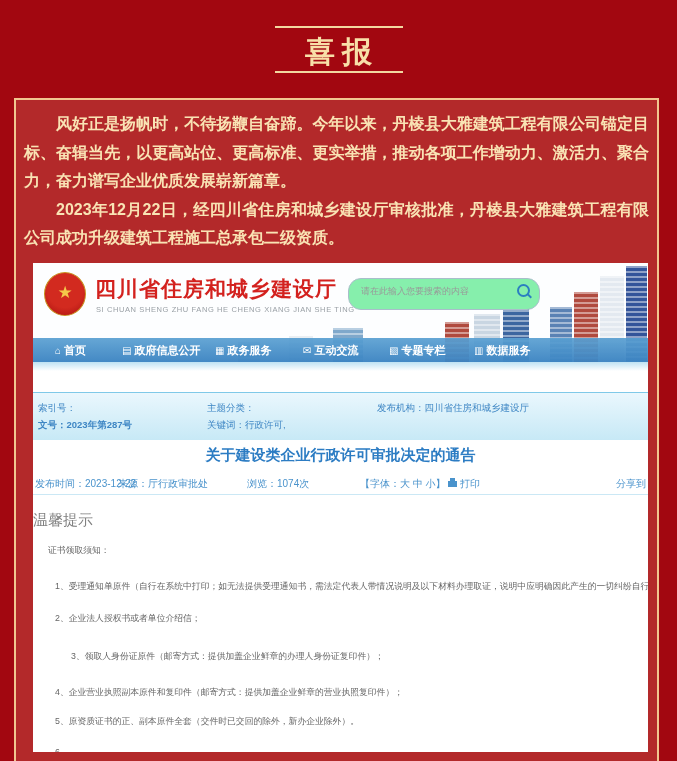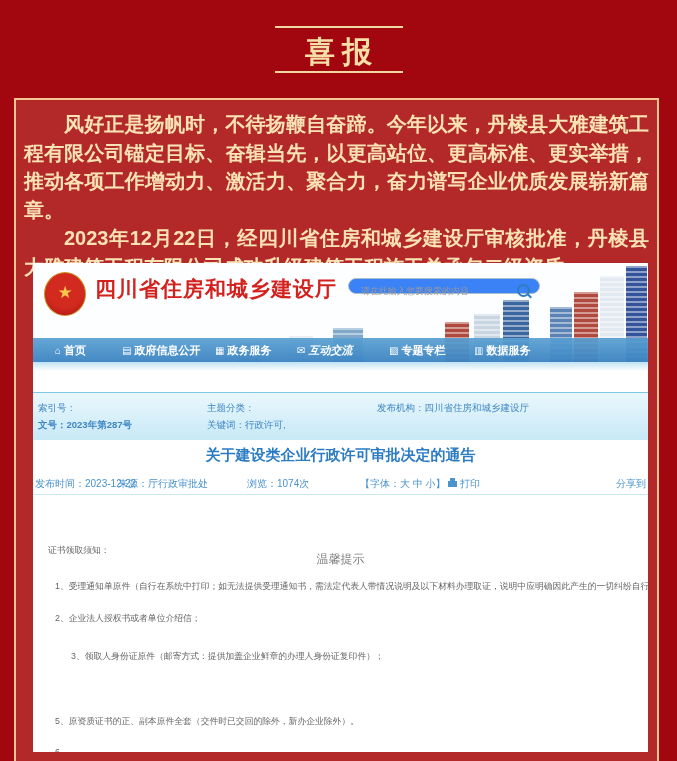--- a/index.html
+++ b/index.html
@@ -17,21 +17,21 @@
     position:absolute;top:32px;left:0;width:100%;text-align:center;
     font-size:30px;font-weight:bold;color:#F8DFA8;letter-spacing:7px;text-indent:7px;
   }
   
   .card{
     position:absolute;left:14px;top:98px;width:645px;height:690px;
     background:#B3292A;border:2px solid #F1C690;box-sizing:border-box;
   }
   .intro{
     margin:10px 8px 0 8px;color:#F9E3B4;font-weight:bold;
-    font-size:20px;line-height:28.5px;text-align:justify;
+    font-size:16px;line-height:28.5px;text-align:justify;
   }
   .intro p{margin:0;text-indent:2em;}
   
   .shot{
     position:absolute;left:17px;top:163px;width:615px;height:489px;
     background:#ffffff;overflow:hidden;
   }
   .shot-header{position:absolute;top:0;left:0;width:615px;height:75px;background:#FDFEFF;}
   
   .skyline{position:absolute;top:0;left:0;width:615px;height:99px;overflow:hidden;}
@@ -58,38 +58,38 @@
     position:absolute;top:12px;left:62px;width:330px;
     font-family:"Liberation Serif","DejaVu Serif",serif;
     font-size:21px;font-weight:bold;color:#D3211E;letter-spacing:1px;white-space:nowrap;
   }
   .site-pinyin{
     position:absolute;top:42px;left:63px;width:330px;
     font-size:7.5px;color:#9aa0a6;letter-spacing:.6px;white-space:nowrap;
   }
   
   .search{
-    position:absolute;top:15px;left:315px;width:192px;height:16px;
-    background:#3b82f6;border:1px solid #A9BECB;border-radius:13px;box-sizing:border-box;
+    position:absolute;top:15px;left:315px;width:192px;height:32px;
+    background:#86efac;border:1px solid #A9BECB;border-radius:13px;box-sizing:border-box;
   }
   .search input{
     position:absolute;left:10px;top:2px;width:150px;height:18px;border:0;outline:0;
     font-size:9px;color:#333;background:transparent;font-family:inherit;
   }
   .search input::placeholder{color:#999;}
   .mag{position:absolute;right:9px;top:5px;width:9px;height:9px;border:2px solid #2B7FC0;border-radius:50%;}
   .mag::after{content:"";position:absolute;left:8px;top:9px;width:5px;height:2px;background:#2B7FC0;transform:rotate(45deg);}
   
   .shot-nav{
     position:absolute;top:75px;left:0;width:615px;height:24px;
     background:linear-gradient(rgba(90,160,210,.93),rgba(60,132,194,.96));
   }
   .nav-item{position:absolute;top:0;height:24px;line-height:24px;color:#fff;font-size:11px;font-weight:bold;white-space:nowrap;cursor:pointer;}
   .nav-item .nav-glyph{font-size:10px;margin-right:3px;font-weight:normal;}
-  .n1{left:22px;} .n2{left:89px;} .n3{left:182px;} .n4{left:264px;font-style:italic;} .n5{left:356px;} .n6{left:441px;}
+  .n1{left:22px;} .n2{left:89px;} .n3{left:182px;} .n4{left:270px;} .n5{left:356px;} .n6{left:441px;}
   .shot-fade{position:absolute;top:99px;left:0;width:615px;height:9px;background:linear-gradient(#BFE2F3,#ffffff);}
   
   .breadcrumb{position:absolute;top:110px;left:2px;font-size:11px;font-weight:bold;color:#3E86C4;white-space:nowrap;}
   .breadcrumb .sep{margin:0 4px;font-weight:normal;}
   .breadcrumb .bc-link{cursor:pointer;}
   
   .meta-panel{
     position:absolute;top:129px;left:0;width:615px;height:48px;box-sizing:border-box;
     background:linear-gradient(#EAF7FD,#C7E9F6);border-top:1px solid #7FC9E8;
     font-size:9.5px;color:#3E86C4;
@@ -102,21 +102,21 @@
     font-size:15px;font-weight:bold;color:#2C7CC3;}
   .meta-row{position:absolute;top:210px;left:0;width:615px;height:21px;
     border-bottom:1px solid #CBE8F5;font-size:10px;color:#4A93CC;}
   .mr{position:absolute;top:4px;white-space:nowrap;}
   .mr-time{left:2px;} .mr-source{left:85px;} .mr-views{left:214px;}
   .mr-font{left:327px;cursor:pointer;} .mr-print{left:415px;cursor:pointer;} .mr-share{right:2px;cursor:pointer;}
   .print-icon{display:inline-block;width:9px;height:6px;background:#4A93CC;margin-right:3px;position:relative;top:0;}
   .print-icon::before{content:"";position:absolute;left:2px;top:-3px;width:5px;height:3px;background:#4A93CC;}
   
   .cl{position:absolute;font-size:8.8px;color:#666;white-space:nowrap;}
-  .cl-tip{top:248px;left:0;width:615px;text-align:center;font-size:12px;color:#808080;margin-top:40px;}
+  .cl-tip{top:248px;left:0;width:615px;font-size:15px;color:#808080;}
   .cl-intro{top:282px;left:15px;}
   .cl-1{top:318px;left:22px;} .cl-2{top:350px;left:22px;} .cl-3{top:388px;left:38px;}
   .cl-4{top:424px;left:22px;} .cl-5{top:453px;left:22px;} .cl-6{top:484px;left:22px;}
 </style>
 </head>
 <body>
 
 <div class="banner">
   <div class="rule rule-top"></div>
   <div class="banner-title">喜报</div>
@@ -143,20 +143,21 @@
       <div class="bld b4"></div>
       <div class="bld b3"></div>
       <div class="bld b2"></div>
       <div class="bld b1"></div>
     </div>
 
     <div class="logo">
       <span class="star">★</span>
     </div>
     <div class="site-name">四川省住房和城乡建设厅</div>
+    <div class="site-pinyin">SI CHUAN SHENG ZHU FANG HE CHENG XIANG JIAN SHE TING</div>
 
     <div class="search">
       <input type="text" placeholder="请在此输入您要搜索的内容" style="">
       <span class="mag"></span>
     </div>
 
     <div class="shot-nav">
       <div class="nav-item n1">
         <span class="nav-glyph">⌂</span><span>首页</span>
       </div>
@@ -196,17 +197,18 @@
       <span class="mr mr-font">【字体：大 中 小】</span>
       <span class="mr mr-print"><span class="print-icon"></span><span>打印</span></span>
       <span class="mr mr-share">分享到</span>
     </div>
 
     <div class="cl cl-tip">温馨提示</div>
     <div class="cl cl-intro">证书领取须知：</div>
     <div class="cl cl-1">1、受理通知单原件（自行在系统中打印；如无法提供受理通知书，需法定代表人带情况说明及以下材料办理取证，说明中应明确因此产生的一切纠纷自行负责）；</div>
     <div class="cl cl-2">2、企业法人授权书或者单位介绍信；</div>
     <div class="cl cl-3">3、领取人身份证原件（邮寄方式：提供加盖企业鲜章的办理人身份证复印件）；</div>
+    <div class="cl cl-4">4、企业营业执照副本原件和复印件（邮寄方式：提供加盖企业鲜章的营业执照复印件）；</div>
     <div class="cl cl-5">5、原资质证书的正、副本原件全套（交件时已交回的除外，新办企业除外）。</div>
     <div class="cl cl-6">6、</div>
 
   </div>
 </div>
 
 </body></html>

